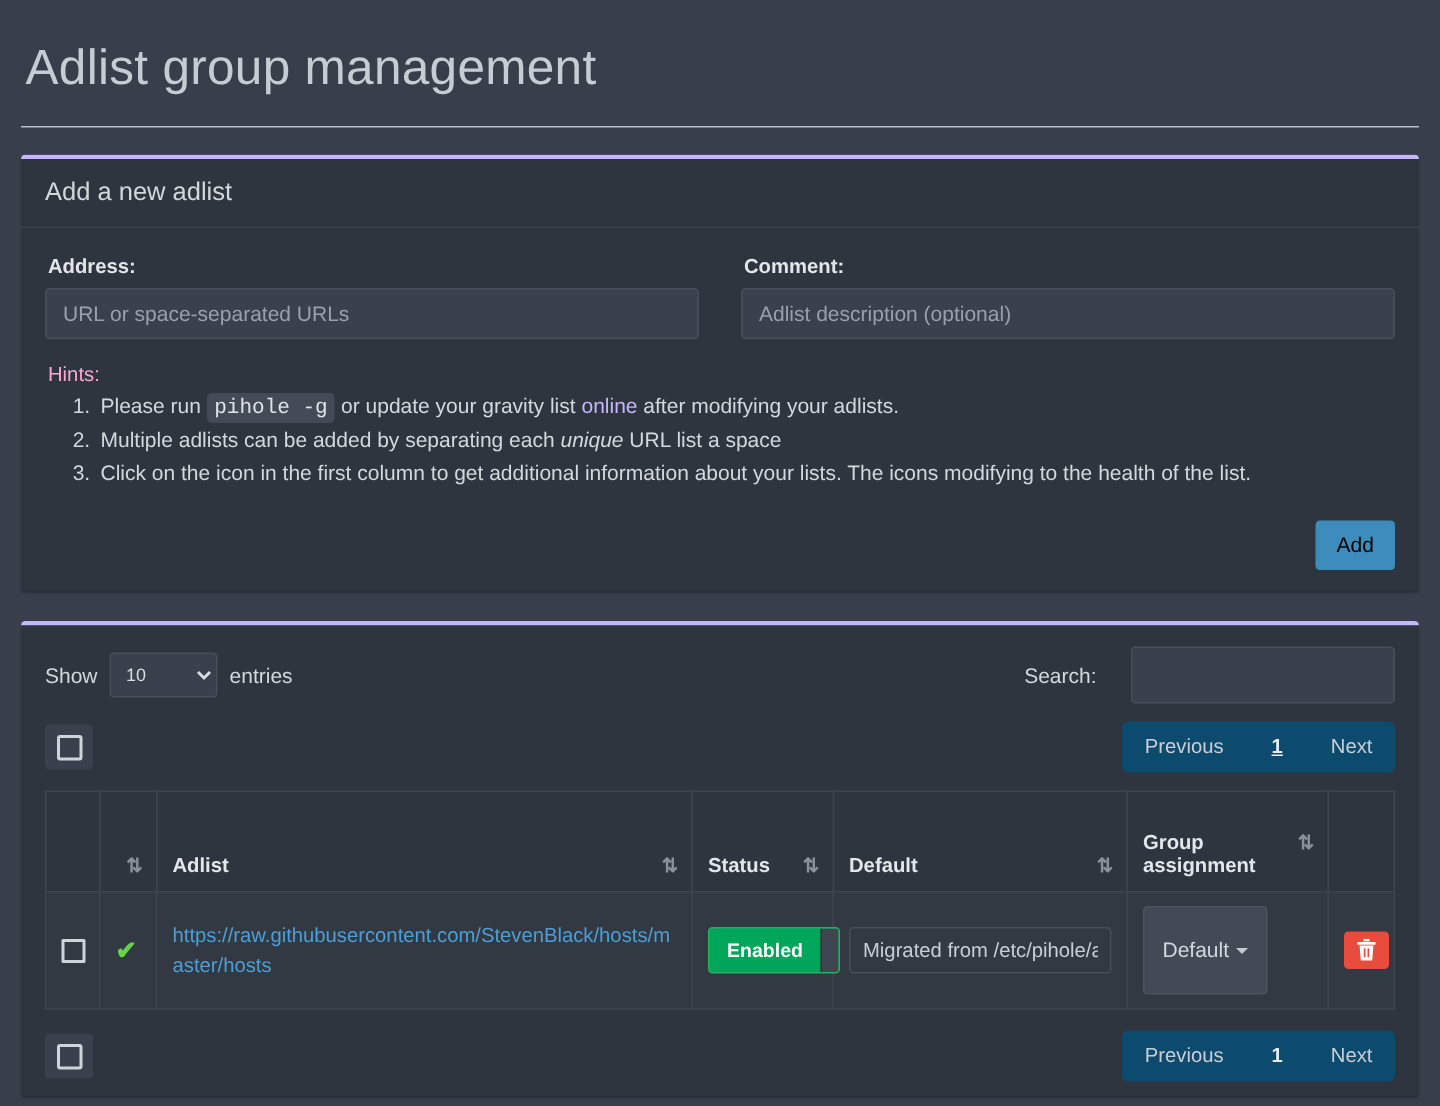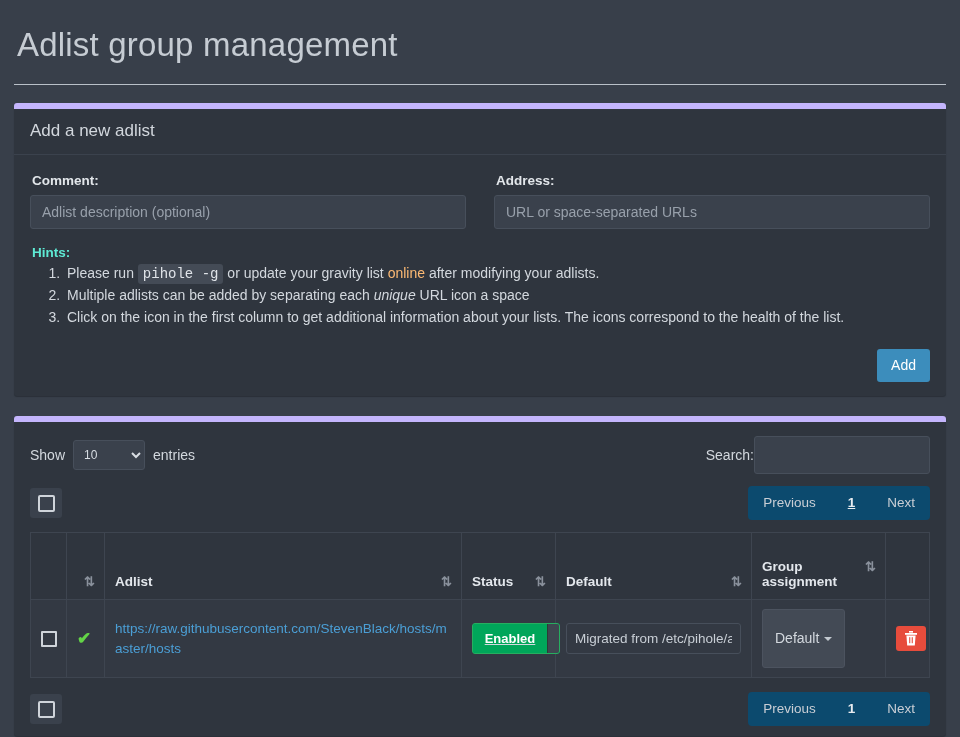--- a/index.html
+++ b/index.html
@@ -31,21 +31,21 @@
     letter-spacing: .2px;
   }
   .title-rule {
     height: 0;
     border-top: 1px solid #b9c0c8;
     margin: 0 0 18px 0;
   }
   
   .box {
     background: #2f353e;
-    border-top: 6px solid #c4b5fd;
+    border-top: 3px solid #c4b5fd;
     border-radius: 3px;
     margin-bottom: 20px;
     box-shadow: 0 1px 1px rgba(0,0,0,0.25);
   }
   .box-header {
     padding: 12px 16px;
     border-bottom: 1px solid #3b424d;
   }
   .box-title {
     font-size: 17px;
@@ -87,23 +87,23 @@
     color: #d8dde3;
     font-family: "Liberation Sans", sans-serif;
     font-size: 14px;
     padding: 8px 11px;
     height: 34px;
     outline: none;
   }
   .form-control::placeholder { color: #98a0ab; opacity: 1; }
   
   .hints-label {
-    font-weight: bold;
-    font-size: 13.5px;
-    color: #5eead4;
+    font-weight: normal;
+    font-size: 13.5px;
+    color: #f9a8d4;
     margin: 16px 0 3px 2px;
   }
   ol.hints {
     margin: 0;
     padding-left: 34px;
     list-style-type: decimal;
   }
   ol.hints li {
     font-size: 14px;
     color: #d3d8de;
@@ -111,36 +111,36 @@
     padding-left: 3px;
   }
   code.inline {
     font-family: "Liberation Mono", monospace;
     font-size: 14px;
     background: #444b56;
     color: #dfe3e8;
     padding: 2px 5px;
     border-radius: 3px;
   }
-  a.link { color: #fdba74; text-decoration: none; margin-top: 44px; }
+  a.link { color: #c4b5fd; text-decoration: none; margin-top: 44px; }
   em { font-style: italic; }
   
   .btn {
     display: inline-block;
     font-family: "Liberation Sans", sans-serif;
     font-size: 14px;
     border: none;
     border-radius: 3px;
     padding: 7px 14px;
     cursor: pointer;
     line-height: 1.4;
   }
   .btn-primary {
     background: #3c8dbc;
-    color: #ffffff;
+    color: #000000;
     min-width: 48px;
   }
   .btn-danger {
     background: #e74c3c;
     color: #ffffff;
     padding: 5px 8px;
     border-radius: 3px;
   }
   .btn-default {
     background: #434a55;
@@ -172,21 +172,21 @@
     font-size: 12px;
     padding: 5px 6px;
     height: 30px;
     width: 72px;
   }
   .dt-filter {
     font-size: 14px;
     color: #d3d8de;
     display: flex;
     align-items: center;
-    gap: 0;
+    gap: 23px;
   }
   .dt-search {
     background: #3a414c;
     border: 1px solid #474f5b;
     border-radius: 3px;
     color: #d8dde3;
     height: 28px;
     width: 158px;
     padding: 4px 8px;
     font-family: "Liberation Sans", sans-serif;
@@ -291,21 +291,20 @@
   
   .toggle {
     display: inline-flex;
     width: 86px;
     height: 29px;
     border-radius: 3px;
     border: 1px solid #27ae60;
     overflow: hidden;
     background: #00a65a;
     align-items: stretch;
-    text-decoration: underline;
   }
   .toggle-on {
     flex: 1 1 auto;
     background: #00a65a;
     color: #ffffff;
     font-size: 13px;
     font-weight: bold;
     display: flex;
     align-items: center;
     justify-content: center;
@@ -353,34 +352,34 @@
   <h1 class="page-title">Adlist group management</h1>
   <div class="title-rule"></div>
 
   <div class="box">
     <div class="box-header">
       <h3 class="box-title">Add a new adlist</h3>
     </div>
     <div class="box-body">
       <div class="form-row">
         <div class="form-col">
+          <label class="form-label">Address:</label>
+          <input class="form-control" type="text" placeholder="URL or space-separated URLs" style="">
+        </div>
+        <div class="form-col">
           <label class="form-label">Comment:</label>
           <input class="form-control" type="text" placeholder="Adlist description (optional)" style="">
-        </div>
-        <div class="form-col">
-          <label class="form-label">Address:</label>
-          <input class="form-control" type="text" placeholder="URL or space-separated URLs" style="">
         </div>
       </div>
 
       <div class="hints-label">Hints:</div>
       <ol class="hints">
         <li><span>Please run </span><code class="inline">pihole -g</code><span> or update your gravity list </span><a class="link" href="#">online</a><span> after modifying your adlists.</span></li>
-        <li><span>Multiple adlists can be added by separating each </span><em>unique</em><span> URL icon a space</span></li>
-        <li>Click on the icon in the first column to get additional information about your lists. The icons correspond to the health of the list.</li>
+        <li><span>Multiple adlists can be added by separating each </span><em>unique</em><span> URL list a space</span></li>
+        <li>Click on the icon in the first column to get additional information about your lists. The icons modifying to the health of the list.</li>
       </ol>
     </div>
     <div class="box-footer">
       <button class="btn btn-primary">Add</button>
     </div>
   </div>
 
   <div class="box">
     <div class="box-body">
 

